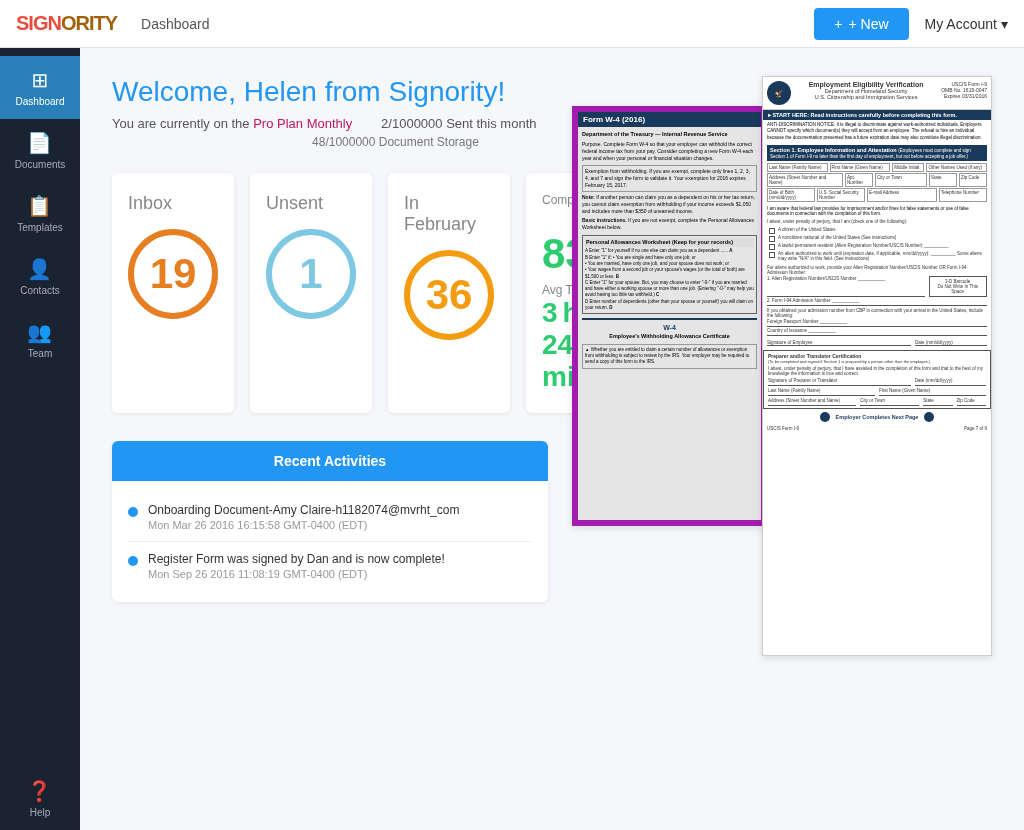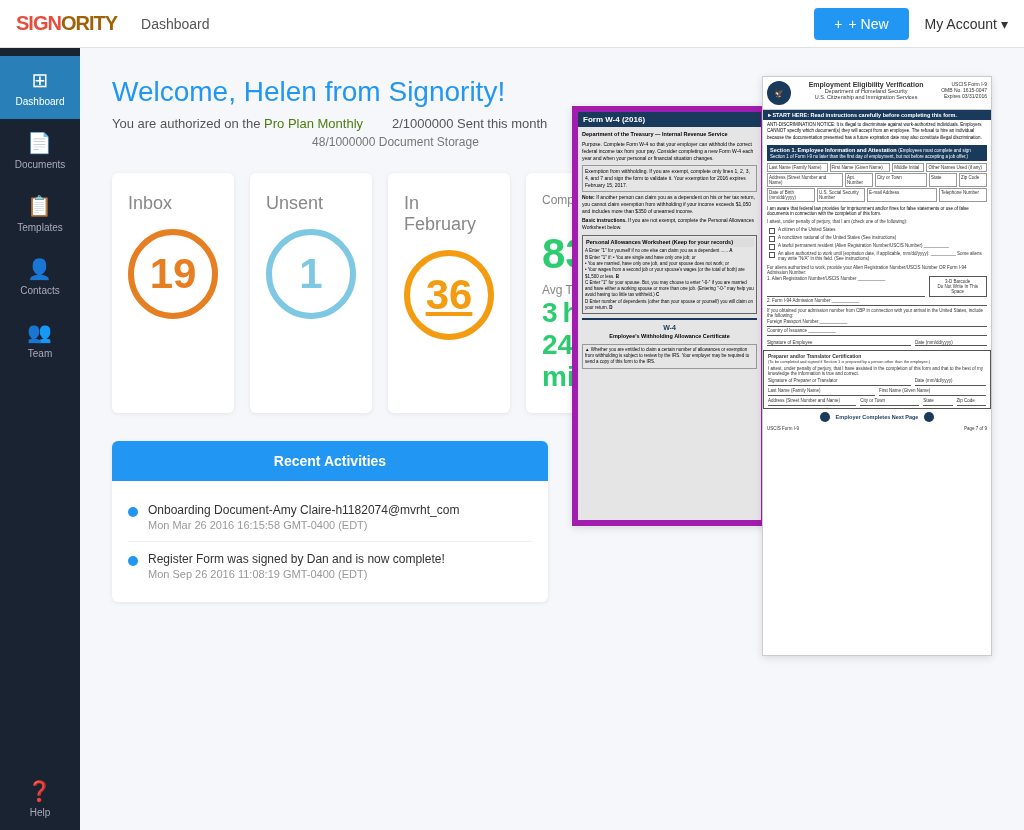--- a/index.html
+++ b/index.html
@@ -47,34 +47,34 @@
     
     .main {
       margin-left: 80px; margin-top: 48px; padding: 28px 32px; min-height: calc(100vh - 48px);
       background: #f5f7fa;
     }
 
     .welcome-title {
       font-size: 28px; font-weight: 300; color: #2196f3; margin-bottom: 8px;
     }
     .plan-info { font-size: 13px; color: #555; margin-bottom: 4px; }
-    .plan-link { color: #4d7c0f; text-decoration: none; }
+    .plan-link { color: #be185d; text-decoration: none; }
     .usage-info { font-size: 12px; color: #777; margin-bottom: 24px; }
 
     
     .stats-row { display: flex; gap: 16px; margin-bottom: 28px; }
     .stat-card {
       flex: 1; background: #fff; border-radius: 6px; padding: 20px 16px;
       text-align: center; box-shadow: 0 1px 4px rgba(0,0,0,0.08);
     }
     .stat-title { font-size: 18px; color: #888; margin-bottom: 12px; text-align: left; }
     .stat-number { font-size: 42px; font-weight: 700; line-height: 1; }
     .stat-number.orange { color: #e67e22; }
     .stat-number.blue-light { color: #7ec8e3; }
-    .stat-number.gold { color: #f39c12; text-decoration: underline; }
+    .stat-number.gold { color: #f39c12; }
     .stat-number.green { color: #2ecc71; }
     .stat-ring {
       width: 90px; height: 90px; border-radius: 50%; margin: 0 auto 4px;
       display: flex; align-items: center; justify-content: center;
       border: 6px solid;
     }
     .ring-orange { border-color: #e67e22; }
     .ring-blue { border-color: #7ec8e3; }
     .ring-gold { border-color: #f39c12; }
     .completed-card { text-align: left; }
@@ -152,21 +152,21 @@
     <span class="sidebar-label">Help</span>
   </div>
 </aside>
 
 <main class="main">
   <div class="content-wrapper">
     <div class="left-panel">
 
       <h1 class="welcome-title">Welcome, Helen from Signority!</h1>
       <div class="plan-info">
-        <span>You are authorized on the</span>&nbsp;<a href="#" class="plan-link">Pro Plan Monthly</a>
+        <span>You are currently on the</span>&nbsp;<a href="#" class="plan-link">Pro Plan Monthly</a>
         &nbsp;&nbsp;&nbsp;&nbsp;&nbsp;&nbsp;
         <span>2/1000000 Sent this month</span>
       </div>
       <div class="usage-info">
         &nbsp;&nbsp;&nbsp;&nbsp;&nbsp;&nbsp;&nbsp;&nbsp;&nbsp;&nbsp;&nbsp;&nbsp;&nbsp;&nbsp;&nbsp;&nbsp;&nbsp;&nbsp;&nbsp;&nbsp;&nbsp;&nbsp;&nbsp;&nbsp;&nbsp;&nbsp;&nbsp;&nbsp;&nbsp;&nbsp;&nbsp;&nbsp;&nbsp;&nbsp;&nbsp;&nbsp;&nbsp;&nbsp;&nbsp;&nbsp;&nbsp;&nbsp;&nbsp;&nbsp;&nbsp;&nbsp;&nbsp;&nbsp;&nbsp;&nbsp;&nbsp;&nbsp;&nbsp;&nbsp;&nbsp;&nbsp;&nbsp;&nbsp;&nbsp;
         <span>48/1000000 Document Storage</span>
       </div>
 
       <div class="stats-row">
 

